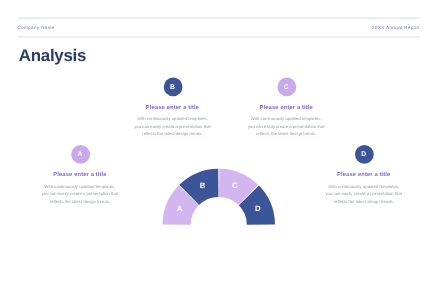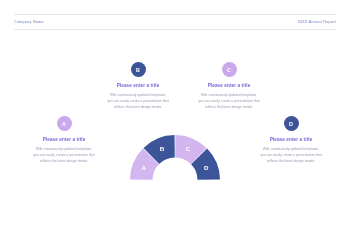--- a/index.html
+++ b/index.html
@@ -65,20 +65,21 @@
 </head>
 <body>
 
 <div class="slide">
 
   <div class="hdr">
     <div class="hdr-left">Company Name</div>
     <div class="hdr-right">20XX Annual Report</div>
   </div>
 
+  <div class="title">Analysis</div>
 
   <div class="blk blk-a">
     <div class="badge badge-lilac" style="background: rgb(201, 168, 236);">A</div>
     <div class="bh">Please enter a title</div>
     <div class="bt">
       <span>With continuously updated templates,</span>
       <span>you can easily create a presentation that</span>
       <span>reflects the latest design trends.</span>
     </div>
   </div>

